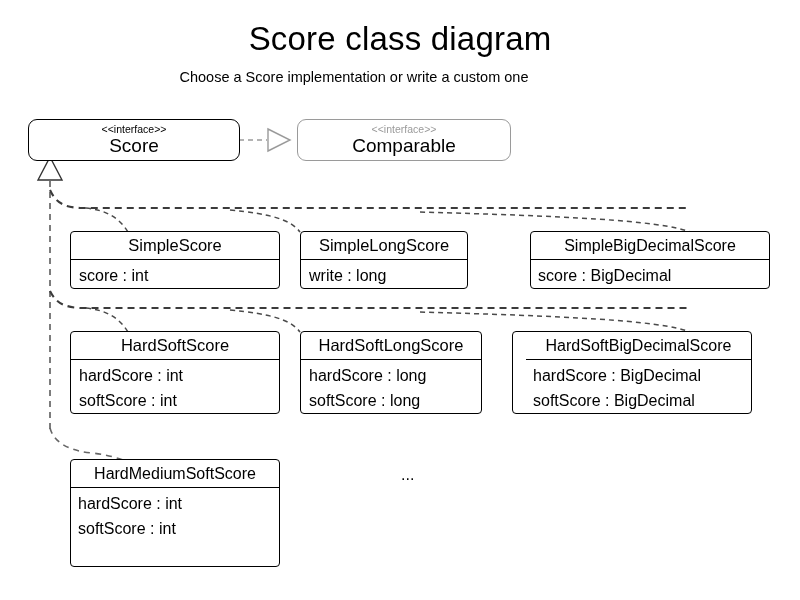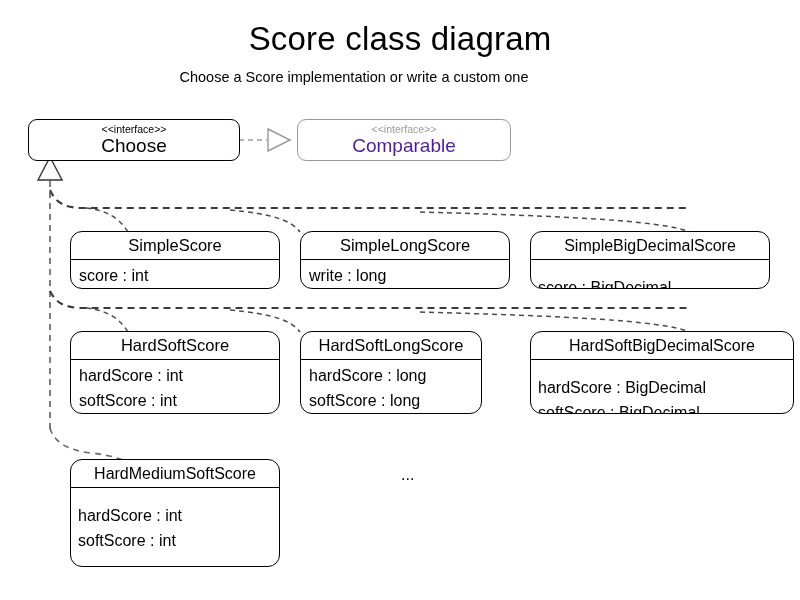--- a/index.html
+++ b/index.html
@@ -75,28 +75,28 @@
     font-size: 10.5px;
     line-height: 12px;
     color: #000;
   }
   .iface-box.muted .iface-stereotype { color: #9a9a9a; }
   .iface-name {
     font-size: 19px;
     line-height: 22px;
     color: #000;
   }
-  .iface-box.muted .iface-name { color: #4c1d95; }
+  .iface-box.muted .iface-name { color: #000000; }
 
   
   .class-box {
     position: absolute;
     box-sizing: border-box;
     border: 1.3px solid #000;
-    border-radius: 12px;
+    border-radius: 4px;
     background: #fff;
     overflow: hidden;
   }
   .class-header {
     box-sizing: border-box;
     text-align: center;
     font-size: 16.5px;
     line-height: 19px;
     padding: 4px 3px 4px 3px;
     border-bottom: 1.3px solid #000;
@@ -107,21 +107,21 @@
     padding: 3px 0 4px 8px;
   }
   .attr-line {
     font-size: 16px;
     line-height: 25px;
     white-space: nowrap;
   }
 
   
   .class-box.tight .class-header { font-size: 16px; padding-left: 1px; padding-right: 1px; }
-  .class-box.tight .class-attrs { padding-left: 7px; margin-top: 12px; }
+  .class-box.tight .class-attrs { padding-left: 7px; }
 
   .ellipsis-label {
     position: absolute;
     font-size: 16px;
     line-height: 18px;
     color: #000;
   }
 </style>
 </head>
 <body>
@@ -158,36 +158,36 @@
       <path d="M 420 312 C 560 316, 660 320, 690 332" fill="none" stroke="#4a4a4a" stroke-width="1.5" stroke-dasharray="5,4"></path>
     </g>
 
     <g>
       <path d="M 50 428 C 54 443, 70 451, 92 453 C 110 455, 120 459, 126 461" fill="none" stroke="#666666" stroke-width="1.6" stroke-dasharray="6,5"></path>
     </g>
   </svg>
 
   <div class="iface-box" style="left:28px; top:119px; width:212px; height:42px;">
     <div class="iface-stereotype">&lt;&lt;interface&gt;&gt;</div>
-    <div class="iface-name">Choose</div>
+    <div class="iface-name">Score</div>
   </div>
 
   <div class="iface-box muted" style="left:297px; top:119px; width:214px; height:42px;">
     <div class="iface-stereotype">&lt;&lt;interface&gt;&gt;</div>
     <div class="iface-name">Comparable</div>
   </div>
 
   <div class="class-box" style="left:70px; top:231px; width:210px; height:58px;">
     <div class="class-header">SimpleScore</div>
     <div class="class-attrs">
       <div class="attr-line">score : int</div>
     </div>
   </div>
 
-  <div class="class-box" style="left:300px; top:231px; width:210px; height:58px;">
+  <div class="class-box" style="left:300px; top:231px; width:168px; height:58px;">
     <div class="class-header">SimpleLongScore</div>
     <div class="class-attrs">
       <div class="attr-line">write : long</div>
     </div>
   </div>
 
   <div class="class-box tight" style="left:530px; top:231px; width:240px; height:58px;">
     <div class="class-header">SimpleBigDecimalScore</div>
     <div class="class-attrs">
       <div class="attr-line">score : BigDecimal</div>
@@ -203,21 +203,21 @@
   </div>
 
   <div class="class-box" style="left:300px; top:331px; width:182px; height:83px;">
     <div class="class-header">HardSoftLongScore</div>
     <div class="class-attrs">
       <div class="attr-line">hardScore : long</div>
       <div class="attr-line">softScore : long</div>
     </div>
   </div>
 
-  <div class="class-box tight" style="left:530px; top:331px; width:264px; height:83px;">
+  <div class="class-box tight" style="left:512px; top:331px; width:240px; height:83px;padding-left:13px;">
     <div class="class-header">HardSoftBigDecimalScore</div>
     <div class="class-attrs">
       <div class="attr-line">hardScore : BigDecimal</div>
       <div class="attr-line">softScore : BigDecimal</div>
     </div>
   </div>
 
   <div class="class-box tight" style="left:70px; top:459px; width:210px; height:108px;">
     <div class="class-header">HardMediumSoftScore</div>
     <div class="class-attrs">

